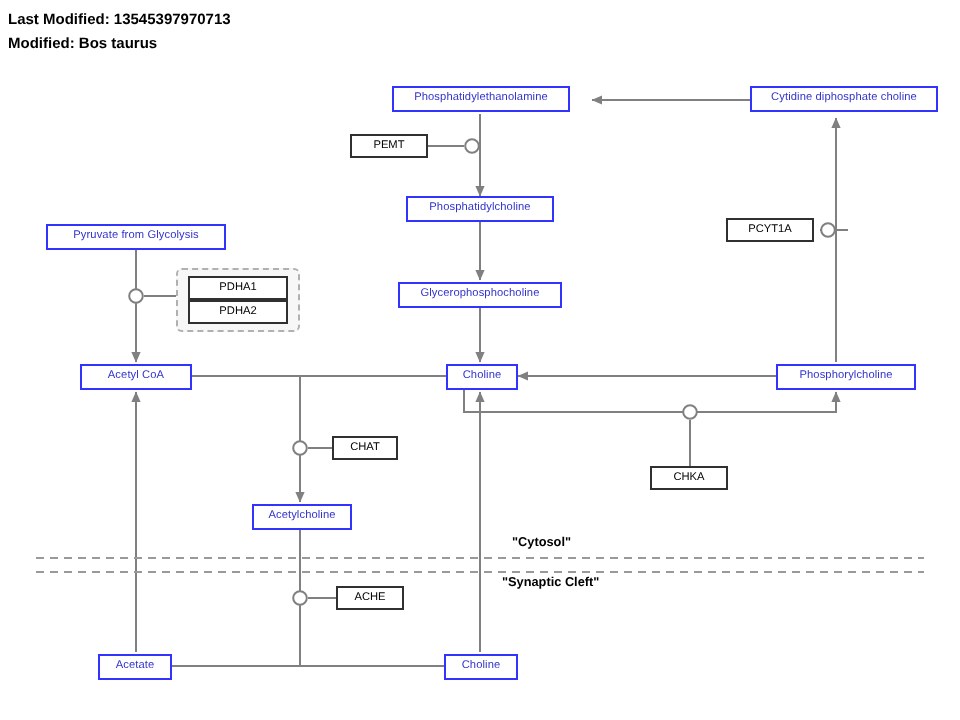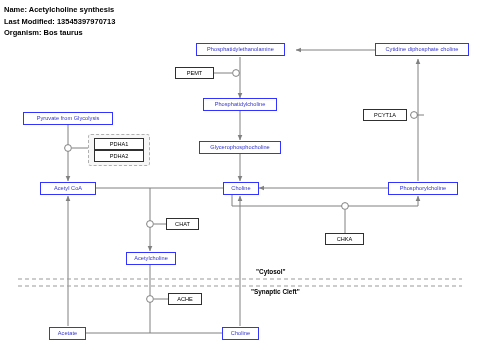--- a/index.html
+++ b/index.html
@@ -134,23 +134,22 @@
     <line x1="240" y1="326" x2="240" y2="196" marker-end="url(#arrow)"></line>
 
     <line x1="68" y1="326" x2="68" y2="196" marker-end="url(#arrow)"></line>
 
     <line x1="18" y1="279" x2="462" y2="279" stroke="#999999" stroke-width="1" stroke-dasharray="4,3"></line>
     <line x1="18" y1="286" x2="462" y2="286" stroke="#999999" stroke-width="1" stroke-dasharray="4,3"></line>
   </g>
 </svg>
 
 <div class="meta">
-  <div>Name: Acetylcholine synthesis</div>
   <div>Last Modified: 13545397970713</div>
-  <div>Organism: Bos taurus</div>
+  <div>Modified: Bos taurus</div>
 </div>
 
 <div class="group-box" style="left:88px; top:134px; width:62px; height:32px;"></div>
 
 <div class="node" style="left:196px; top:43px; width:89px; height:13px;">
   <span>Phosphatidylethanolamine</span>
 </div>
 
 <div class="node" style="left:375px; top:43px; width:94px; height:13px;">
   <span>Cytidine diphosphate choline</span>

